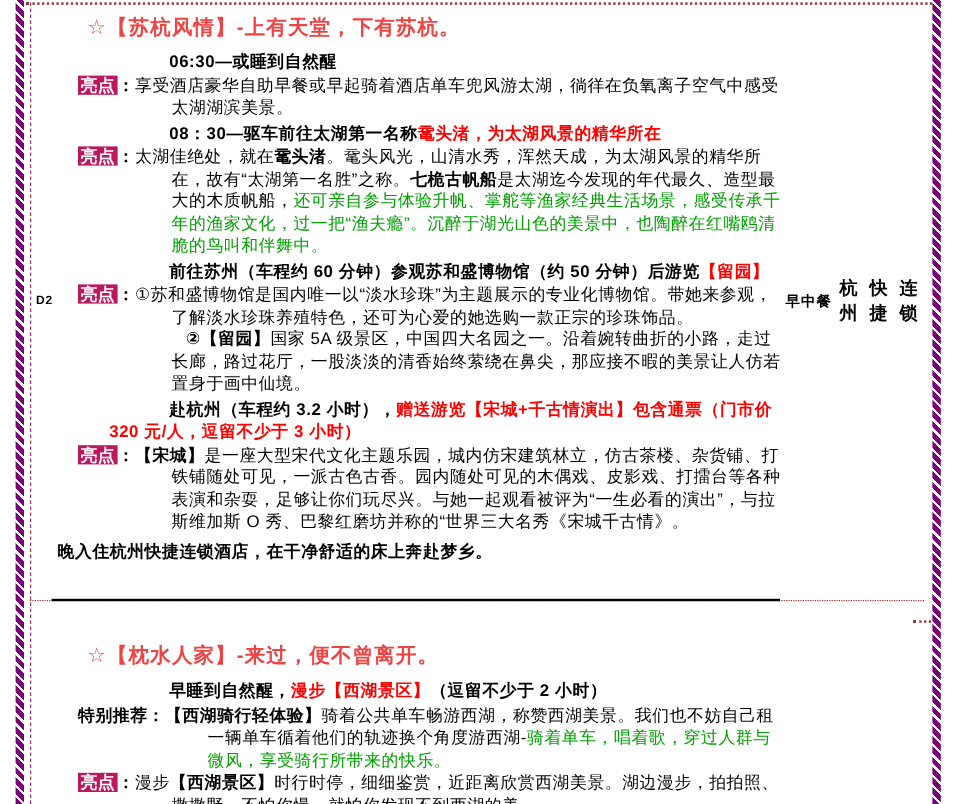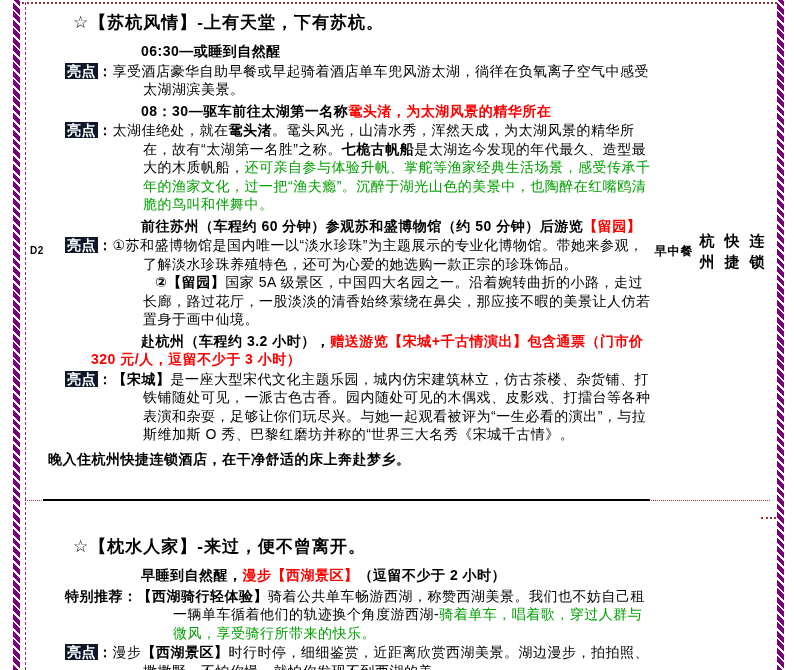--- a/index.html
+++ b/index.html
@@ -62,39 +62,39 @@
     position:absolute;left:43px;top:499px;width:607px;height:0;
     border-top:2px solid #000000;
   }
   #row2-right-tick{
     position:absolute;left:761px;top:517px;width:15px;height:0;
     border-top:2px dotted #993333;
   }
   
   .para{margin:0;}
   .p-title{
-    color:#000000;font-weight:bold;font-size:17px;line-height:22px;
+    color:#ef4444;font-weight:bold;font-size:17px;line-height:22px;
     margin:6px 0 8px 25px;letter-spacing:1px;
   }
   .p-time{font-weight:bold;padding-left:43px;text-indent:50px;margin-top:3px;}
   .p-point{padding-left:95px;text-indent:-78px;margin-top:1px;}
   .p-point2{padding-left:95px;text-indent:12px;}
   .p-food{
     color:#0070c0;font-weight:bold;font-style:italic;
     padding-left:90px;text-indent:-73px;margin:3px 0 2px 0;
   }
   .p-reco{padding-left:125px;text-indent:-108px;margin-top:2px;}
   .p-note{font-weight:bold;padding-left:0;margin-top:6px;}
   
   .s-n{}
   .s-b{font-weight:bold;}
   .s-rb{font-weight:bold;color:#ff0000;}
   .s-g{color:#00a000;}
   .s-badge{
-    background:#0f172a;color:#ffffff;font-weight:bold;
+    background:#be185d;color:#ffffff;font-weight:bold;
     padding:0 2px;
   }
 </style>
 </head>
 <body>
 
 <div id="page">
   <div id="art-left" class="art-border"></div>
   <div id="art-right" class="art-border"></div>
   <div id="table-top-border"></div>

